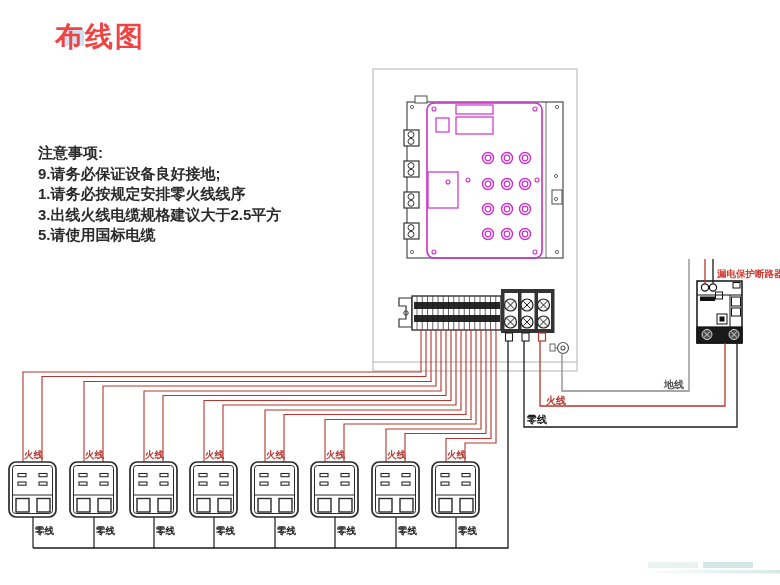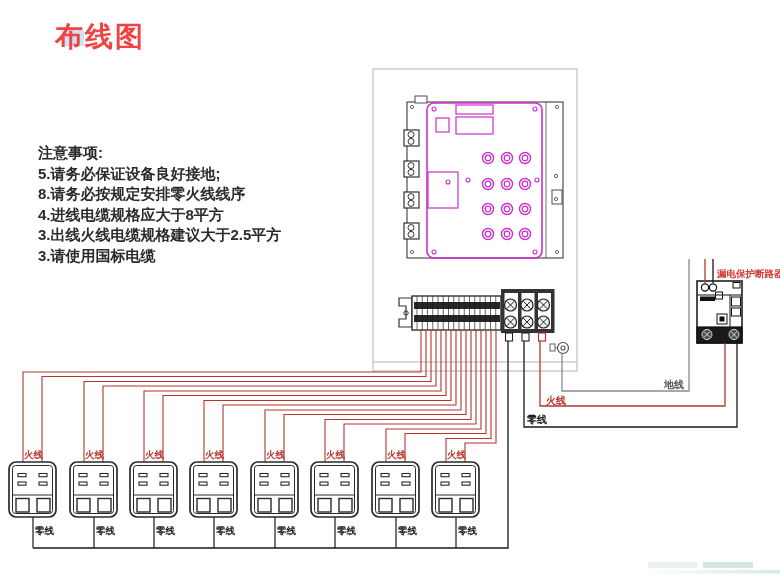--- a/index.html
+++ b/index.html
@@ -14,25 +14,24 @@
   svg text{font-family:"Liberation Sans",sans-serif;}
 </style>
 </head>
 <body>
 
 <div class="canvas">
   <div class="title-highlight" style="background: rgb(207, 226, 243);"></div>
   <h1 class="title">布线图</h1>
   <div class="notes">
     <div class="note-line">注意事项:</div>
-    <div class="note-line">5.请务必保证设备良好接地;</div>
-    <div class="note-line">8.请务必按规定安排零火线线序</div>
-    <div class="note-line">4.进线电缆规格应大于8平方</div>
+    <div class="note-line">9.请务必保证设备良好接地;</div>
+    <div class="note-line">1.请务必按规定安排零火线线序</div>
     <div class="note-line">3.出线火线电缆规格建议大于2.5平方</div>
-    <div class="note-line">3.请使用国标电缆</div>
+    <div class="note-line">5.请使用国标电缆</div>
   </div>
   <svg id="diagram" width="780" height="585" viewBox="0 0 780 585">
       <g>
         <rect x="373" y="69" width="204" height="302" fill="none" stroke="#b3b3b3" stroke-width="1"></rect>
         <line x1="373" y1="362" x2="577" y2="362" stroke="#b3b3b3" stroke-width="1"></line>
       </g>
       <g>
         <rect x="407" y="102" width="156" height="156" fill="#fff" stroke="#4d4d4d" stroke-width="1.2"></rect>
         <rect x="415" y="96" width="12" height="7" fill="#fff" stroke="#4d4d4d" stroke-width="1"></rect>
         <line x1="546" y1="102" x2="546" y2="258" stroke="#4d4d4d" stroke-width="0.8"></line>

